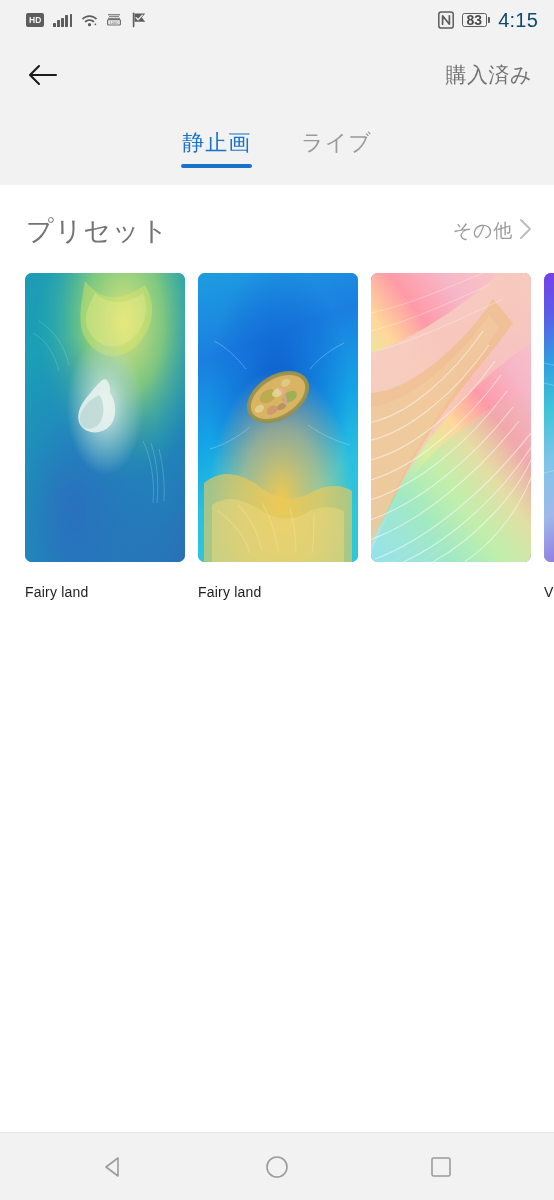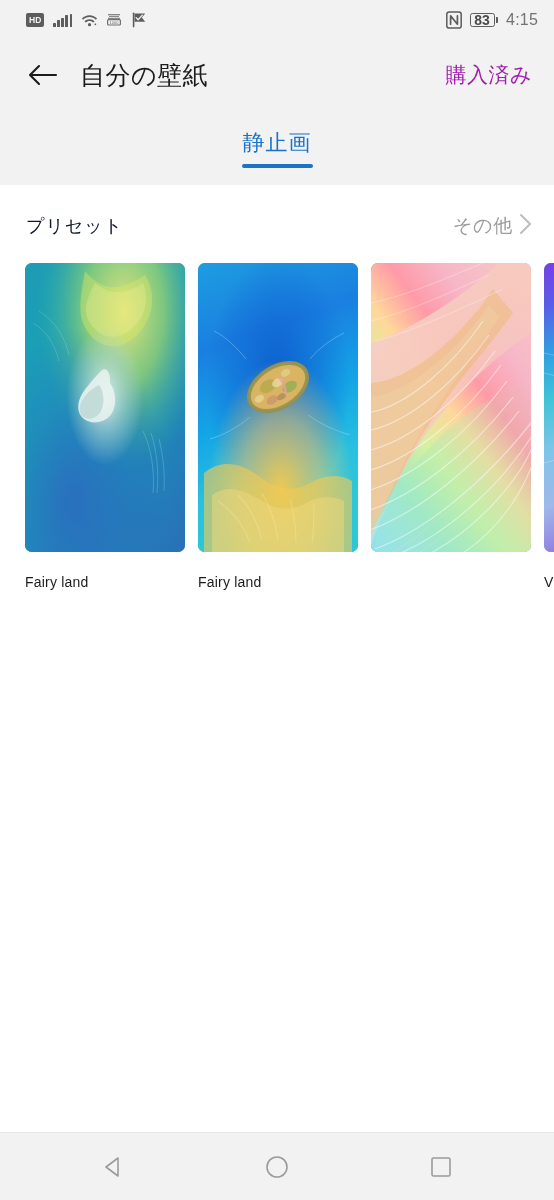--- a/index.html
+++ b/index.html
@@ -69,21 +69,21 @@
     justify-content: center;
     padding: 0 2px;
   }
   .battery .pct {
     font-size: 14px; font-weight: bold; color: #4a4a4a; line-height: 1;
   }
   .battery .nub {
     width: 2px; height: 6px; background: #5d5d5d;
     border-radius: 0 1px 1px 0; margin-left: 1.5px;
   }
-  .clock { font-size: 16px; color: #737373; letter-spacing: .2px; text-align: right; }
+  .clock { font-size: 20px; color: #0c4a6e; letter-spacing: .2px; text-align: right; }
 
   
   .app-bar {
     height: 70px;
     background: #f2f2f2;
     display: flex;
     align-items: center;
     padding: 0 22px 0 26px;
     flex: 0 0 auto;
   }
@@ -95,21 +95,21 @@
   .app-title {
     font-size: 25px;
     color: #1c1c1c;
     margin-left: 20px;
     white-space: nowrap;
     letter-spacing: .5px;
   }
   .app-action {
     margin-left: auto;
     font-size: 21px;
-    color: #a21caf;
+    color: #737373;
     cursor: pointer;
     white-space: nowrap;
     letter-spacing: .5px;
     padding-left: 48px;
   }
 
   
   .tab-bar {
     height: 75px;
     background: #f2f2f2;
@@ -145,22 +145,22 @@
     overflow: hidden;
     position: relative;
   }
 
   .section-head {
     display: flex;
     align-items: center;
     padding: 28px 22px 0 26px;
   }
   .section-title {
-    font-size: 18px;
-    color: #0f172a;
+    font-size: 27px;
+    color: #737373;
     letter-spacing: 1px;
   }
   .section-more {
     margin-left: auto;
     display: flex;
     align-items: flex-start;
     gap: 6px;
     cursor: pointer;
   }
   .section-more-label {
@@ -273,26 +273,26 @@
       <span class="clock">4:15</span>
     </div>
   </div>
 
   <div class="app-bar">
     <span class="back-btn">
       <svg width="30" height="24" viewBox="0 0 30 24">
         <path d="M28 12H2M11 3L2 12l9 9" fill="none" stroke="#1c1c1c" stroke-width="2.1" stroke-linecap="round" stroke-linejoin="round"></path>
       </svg>
     </span>
-    <span class="app-title">自分の壁紙</span>
     <span class="app-action">購入済み</span>
   </div>
 
   <div class="tab-bar">
     <span class="tab active">静止画</span>
+    <span class="tab">ライブ</span>
   </div>
 
   <div class="content">
 
     <div class="section-head">
       <span class="section-title">プリセット</span>
       <span class="section-more">
         <span class="section-more-label">その他</span>
         <span class="ico">
           <svg width="13" height="22" viewBox="0 0 13 22">

